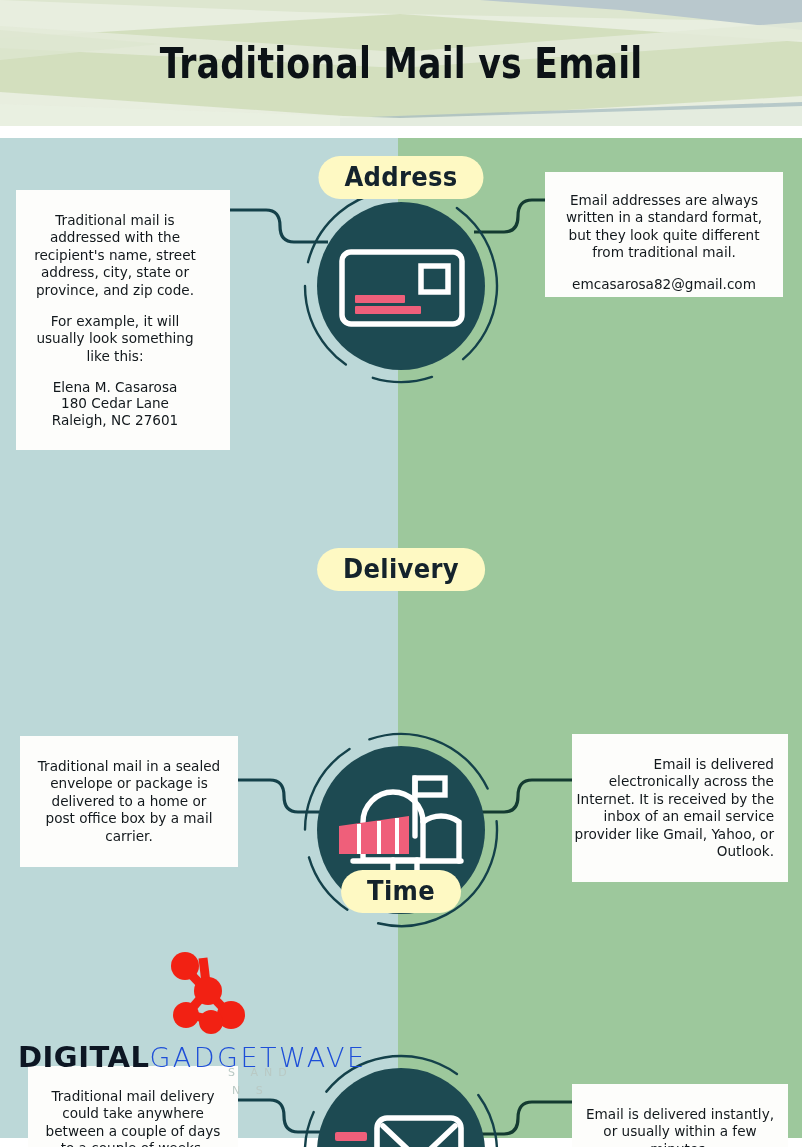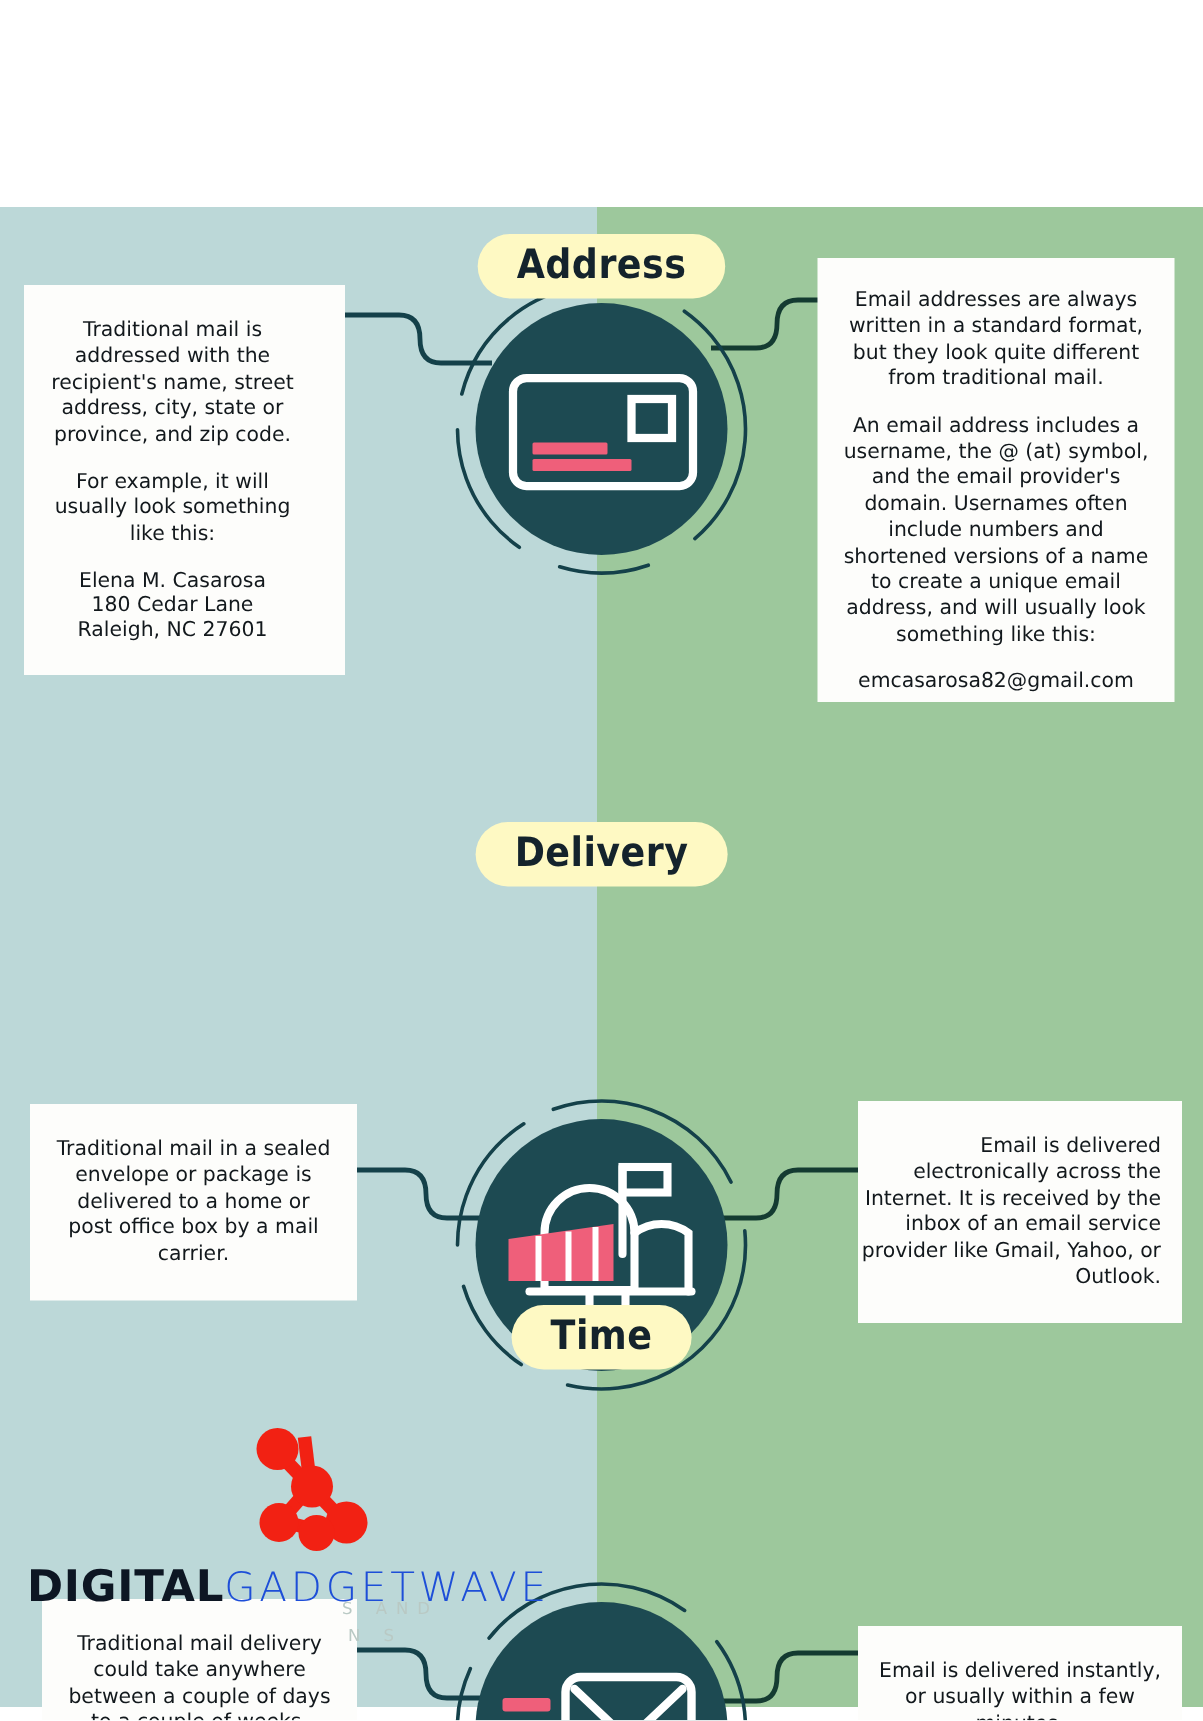--- a/index.html
+++ b/index.html
@@ -108,20 +108,33 @@
     position:absolute;z-index:8;pointer-events:none;
     font-family:"DejaVu Sans","Liberation Sans",sans-serif;
     font-size:11px;color:#b9c9c4;letter-spacing:6px;white-space:nowrap;
   }
 </style>
 </head>
 <body>
 
 <div id="page">
 
+  <div class="header">
+    <svg width="802" height="126" viewBox="0 0 802 126">
+      <rect x="0" y="0" width="802" height="126" fill="#e8eedf"></rect>
+      <polygon points="0,0 802,0 802,22 300,12" fill="#dde6cf"></polygon>
+      <polygon points="480,0 802,0 802,30 620,10" fill="#b9c8cd"></polygon>
+      <polygon points="0,38 400,14 802,42 802,96 400,120 0,92" fill="#cfdcb8" opacity="0.85"></polygon>
+      <polygon points="0,26 400,52 802,22 802,40 400,68 0,48" fill="#e3ead8" opacity="0.9"></polygon>
+      <polygon points="340,118 802,102 802,126 340,126" fill="#a7bcc2" opacity="0.75"></polygon>
+      <polygon points="0,104 400,118 802,106 802,126 0,126" fill="#e9efe1" opacity="0.9"></polygon>
+      <polygon points="0,60 160,44 0,30" fill="#dde6cf" opacity="0.8"></polygon>
+    </svg>
+    <div class="header-title">Traditional Mail vs Email</div>
+  </div>
   <div class="header-gap"></div>
 
   <div class="body-wrap">
     <div class="panel-left"></div>
     <div class="panel-right"></div>
     <div class="bottom-strip"></div>
 
     <div class="section sec-address">
 
       <div class="badge" style="top:18px;">
@@ -161,21 +174,20 @@
         <p>For example, it will usually look something like this:</p>
         <div class="addr-lines">
           <div>Elena M. Casarosa</div>
           <div>180 Cedar Lane</div>
           <div>Raleigh, NC 27601</div>
         </div>
       </div>
 
       <div class="card" style="left:545px;top:34px;width:238px;padding:20px 14px 4px 14px;">
         <p>Email addresses are always written in a standard format, but they look quite different from traditional mail.</p>
-        <p>An email address includes a username, the @ (at) symbol, and the email provider's domain. Usernames often include numbers and shortened versions of a name to create a unique email address, and will usually look something like this:</p>
         <p>emcasarosa82@gmail.com</p>
       </div>
     </div>
 
     <div class="section sec-delivery">
 
       <div class="badge" style="top:20px;">
         <span>Delivery</span>
       </div>
 

